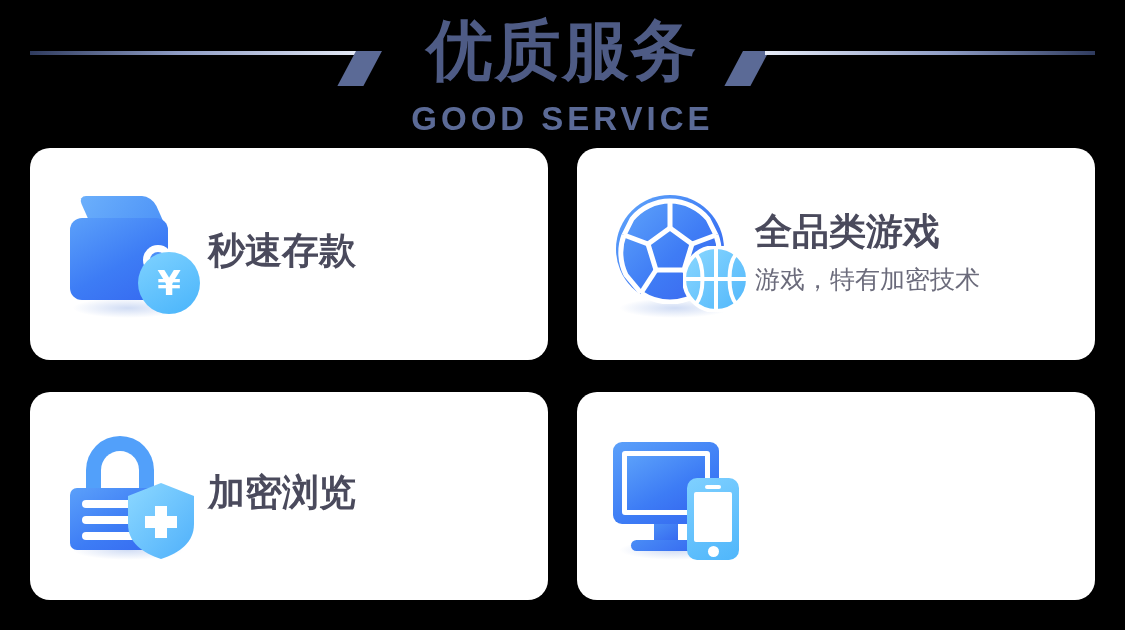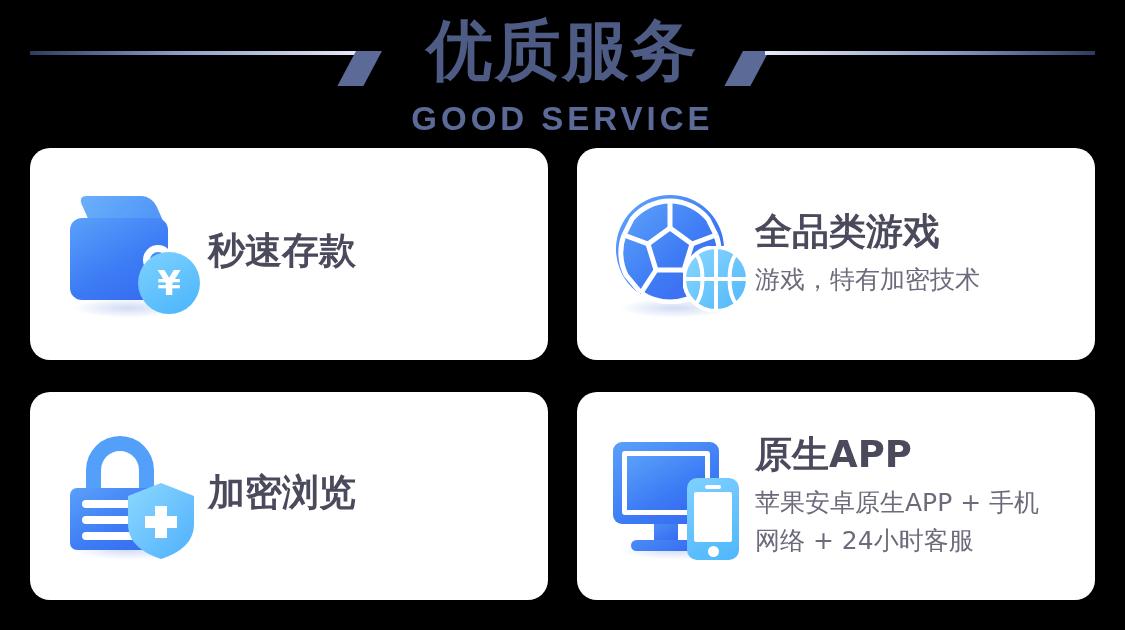--- a/index.html
+++ b/index.html
@@ -451,20 +451,15 @@
         <div class="mon-inner"></div>
       </div>
       <div class="mon-neck"></div>
       <div class="mon-base"></div>
       <div class="phone">
         <div class="phone-speaker"></div>
         <div class="phone-screen"></div>
         <div class="phone-home"></div>
       </div>
     </div>
-    <div class="card-text">
-      <div class="card-title">原生APP</div>
-      <div class="card-desc">苹果安卓原生APP + 手机</div>
-      <div class="card-desc">网络 + 24小时客服</div>
-    </div>
   </div>
 
 </div>
 
 </body></html>

